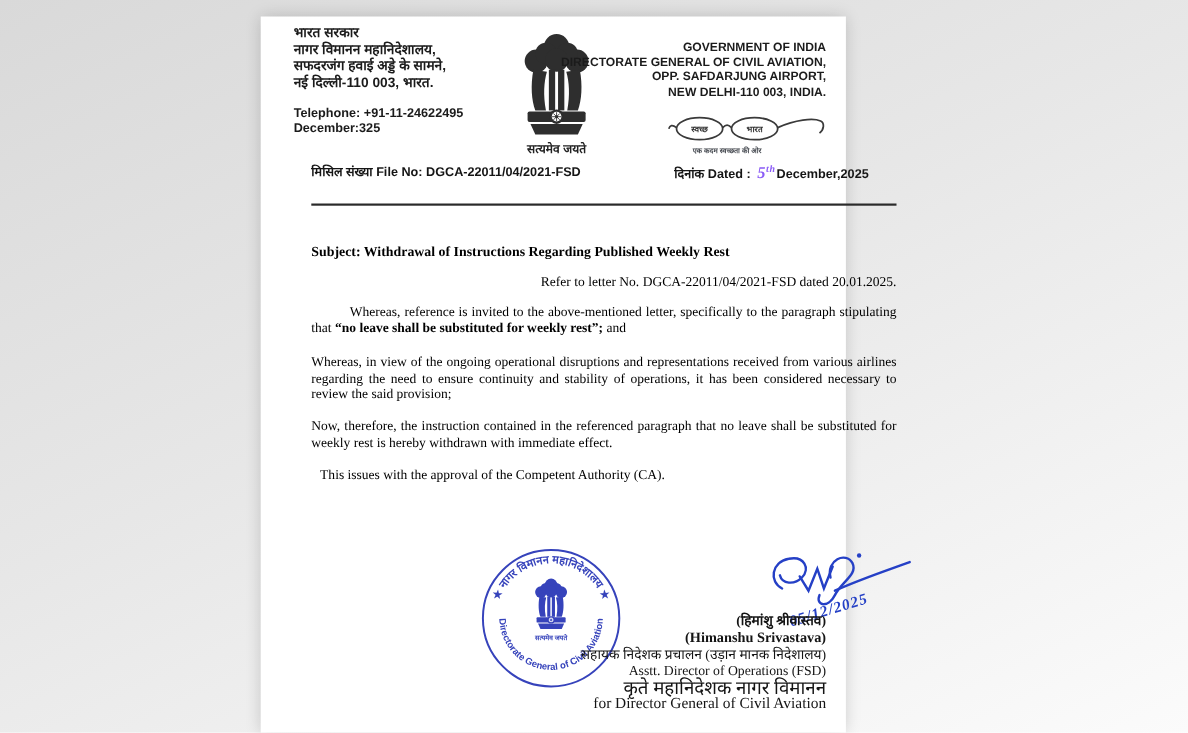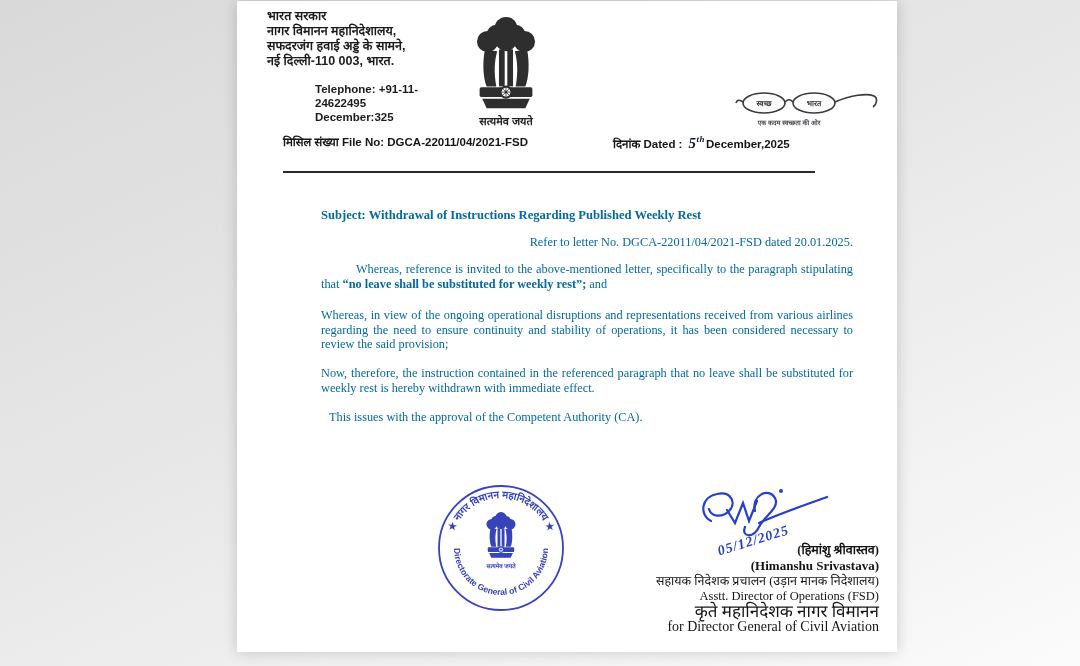--- a/index.html
+++ b/index.html
@@ -3,55 +3,55 @@
 <meta charset="utf-8">
 <style>
   * { margin:0; padding:0; box-sizing:border-box; }
   html,body { width:1080px; height:666px; overflow:hidden; }
   body {
     background: linear-gradient(155deg, #d9d9d9 0%, #e7e7e7 45%, #fbfbfb 100%);
     font-family: "Liberation Serif", serif;
     color:#1c1c1c;
   }
   .page {
-    position:absolute; left:237px; top:1px; width:660px; height:651px;
+    position:absolute; left:237px; top:15px; width:532px; height:651px;
     background:#ffffff;
     box-shadow: 0 0 14px rgba(0,0,0,0.18);
   }
   
   .hdr-left {
     position:absolute; left:30px; top:8px; width:200px;
     font-family:"Liberation Sans", sans-serif;
     font-weight:bold; font-size:12.5px; line-height:15px; color:#1b1b1b;
   }
-  .hdr-left .tel { margin-top:13px; font-size:11.5px; line-height:14px;margin-left:48px; }
+  .hdr-left .tel { margin-top:13px; font-size:11.5px; line-height:14px; }
   .emblem-wrap { position:absolute; left:214px; top:8px; width:110px; text-align:center; }
   .emblem-wrap svg { display:block; margin:0 auto; }
   .emblem-caption { font-family:"Liberation Sans", sans-serif; font-weight:bold; font-size:11px; color:#222; margin-top:2px; }
   .hdr-right {
     position:absolute; right:18px; top:22px; width:250px; text-align:right;
     font-family:"Liberation Sans", sans-serif;
     font-weight:bold; font-size:11px; line-height:13.5px; color:#1b1b1b;
   }
   .swachh { position:absolute; right:16px; top:88px; width:150px; height:45px; }
   
   .file-row {
     position:absolute; left:46px; top:133px; width:532px;
     font-family:"Liberation Sans", sans-serif; font-weight:bold; font-size:11.5px; color:#151515;
   }
   .file-no { position:absolute; left:0; top:0; }
   .dated { position:absolute; left:330px; top:0; white-space:nowrap; }
   .hand-day {
     font-family:"Liberation Serif", serif; font-style:italic; font-weight:bold;
-    color:#0f172a; font-size:15px; letter-spacing:0.5px; padding:0 1px 0 6px;
+    color:#8b5cf6; font-size:15px; letter-spacing:0.5px; padding:0 1px 0 6px;
   }
   .hand-day sup { font-size:9px; }
   .rule { position:absolute; left:46px; top:170px; width:532px; height:0; border-top:2px solid #2a2a2a; }
   
-  .body-text { position:absolute; left:46px; width:532px; font-size:12.3px; line-height:14.6px; text-align:justify; color:#0369a1;margin-left:38px; }
+  .body-text { position:absolute; left:46px; width:532px; font-size:12.3px; line-height:14.6px; text-align:justify; color:#000000; }
   .subject { top:207px; font-weight:bold; font-size:12.6px; text-align:left; }
   .refer   { top:234px; text-align:right; }
   .para1   { top:261px; text-indent:35px; }
   .para2   { top:307px; }
   .para3   { top:365px; }
   .para4   { top:409px; text-indent:8px; text-align:left; }
   
   .stamp { position:absolute; left:198px; top:481px; width:132px; height:132px; color:#3643bb; }
   .signature { position:absolute; left:452px; top:476px; width:150px; height:84px; color:#2540c6; }
   .sig-block {
@@ -105,20 +105,26 @@
     </div>
   </div>
 
   <div class="emblem-wrap">
     <svg width="88" height="102" viewBox="0 0 100 116" style="color:#2e2e2e">
       <use href="#emblemShape"></use>
     </svg>
     <div class="emblem-caption">सत्यमेव जयते</div>
   </div>
 
+  <div class="hdr-right">
+    <div>GOVERNMENT OF INDIA</div>
+    <div>DIRECTORATE GENERAL OF CIVIL AVIATION,</div>
+    <div>OPP. SAFDARJUNG AIRPORT,</div>
+    <div>NEW DELHI-110 003, INDIA.</div>
+  </div>
 
   <svg class="swachh" viewBox="0 0 150 45">
     <g stroke="#3a3a3a" stroke-width="1.6" fill="none">
       <ellipse cx="33" cy="14" rx="21" ry="10"></ellipse>
       <ellipse cx="83" cy="14" rx="21" ry="10"></ellipse>
       <path d="M54,13 C57,10 59,10 62,13"></path>
       <path d="M104,13 C120,6 136,4 143,7 C147,9 146,15 142,18"></path>
       <path d="M12,13 C8,10 6,11 5,14"></path>
     </g>
     <text x="33" y="17" text-anchor="middle" font-size="7.5" font-weight="bold" fill="#333" font-family="Liberation Sans, sans-serif">स्वच्छ</text>

